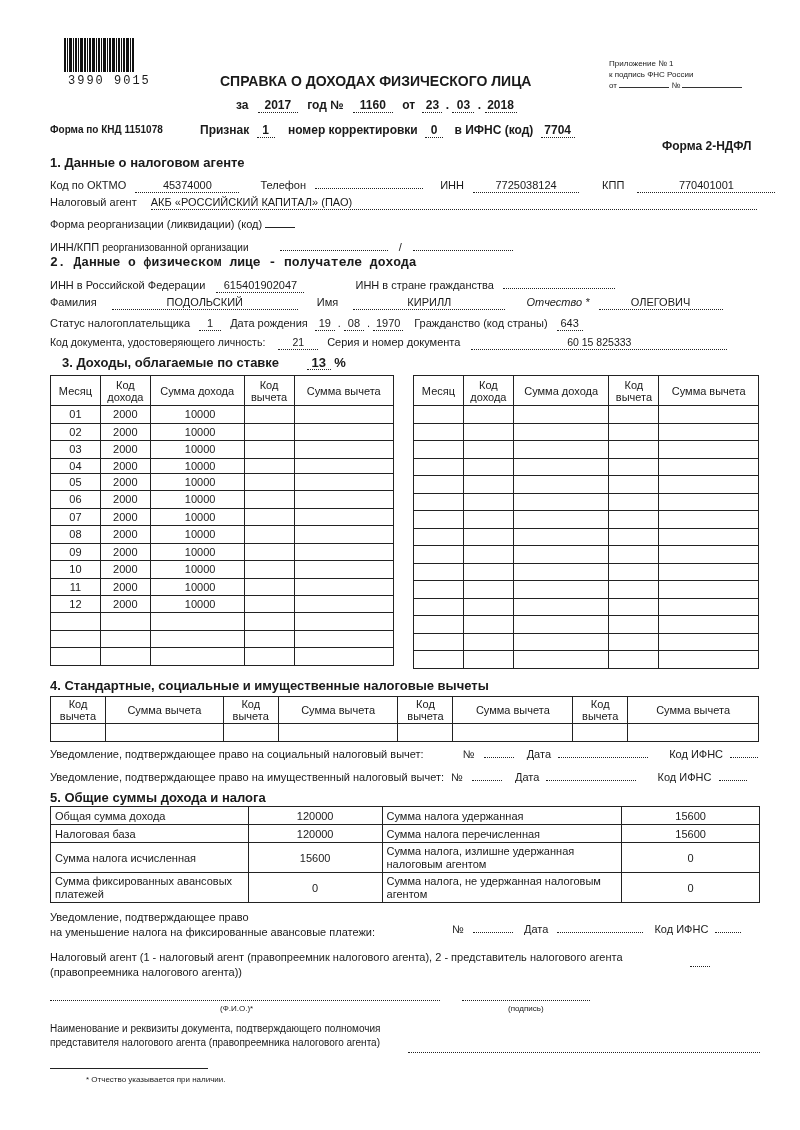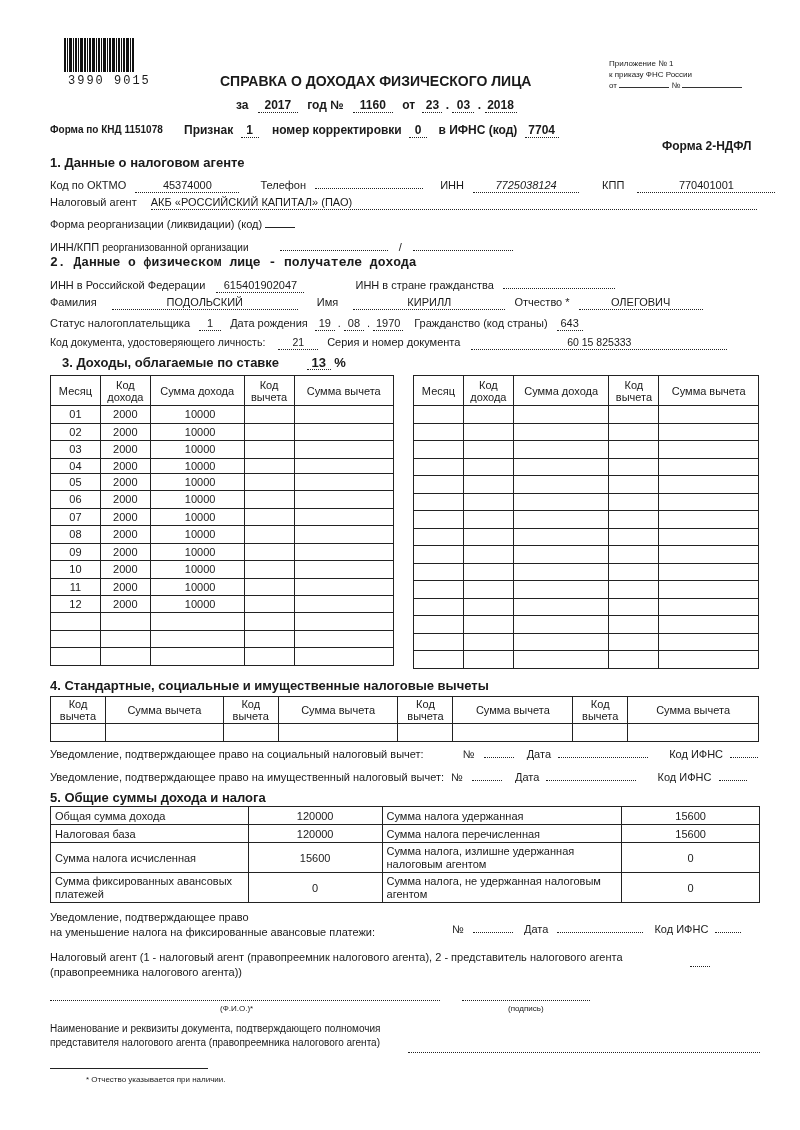--- a/index.html
+++ b/index.html
@@ -55,49 +55,49 @@
   <span>за</span>
   <span class="dot" style="width:40px;margin:0 6px;">2017</span>
   <span>год №</span>
   <span class="dot" style="width:40px;margin:0 6px;">1160</span>
   <span>от</span>
   <span class="dot" style="width:20px;margin-left:4px;">23</span> .
   <span class="dot" style="width:22px;">03</span> .
   <span class="dot" style="width:32px;">2018</span>
 </div>
 
-<div class="abs bold" style="left:184px;top:123px;font-size:12px;white-space:nowrap;">
+<div class="abs bold" style="left:200px;top:123px;font-size:12px;white-space:nowrap;">
   <span>Признак</span>
   <span class="dot" style="width:18px;margin:0 10px 0 4px;">1</span>
   <span>номер корректировки</span>
   <span class="dot" style="width:18px;margin:0 8px 0 4px;">0</span>
   <span>в ИФНС (код)</span>
   <span class="dot" style="width:34px;margin-left:4px;">7704</span>
 </div>
 
 <div class="abs" style="left:609px;top:58px;font-size:8px;line-height:11px;">
   <div>Приложение № 1</div>
-  <div>к приказу ФНС России</div>
+  <div>к подпись ФНС России</div>
   <div>
     <span>от</span>
     <span style="display:inline-block;width:50px;border-bottom:1px solid #333;"></span>
     <span>№</span>
     <span style="display:inline-block;width:60px;border-bottom:1px solid #333;"></span>
   </div>
 </div>
 <div class="abs bold" style="left:662px;top:139px;font-size:12px;">Форма 2-НДФЛ</div>
 
 <div class="abs sec" style="left:50px;top:155px;">1. Данные о налоговом агенте</div>
 <div class="abs" style="left:50px;top:176px;white-space:nowrap;">
   <span>Код по ОКТМО</span>
   <span class="dot" style="width:104px;margin-left:6px;">45374000</span>
   <span style="margin-left:18px;">Телефон</span>
   <span class="dot" style="width:108px;margin-left:6px;"></span>
   <span style="margin-left:14px;">ИНН</span>
-  <span class="dot" style="width:106px;margin-left:6px;font-style:italic;">7725038124</span>
+  <span class="dot" style="width:106px;margin-left:6px;">7725038124</span>
   <span style="margin-left:20px;">КПП</span>
   <span class="dot" style="width:138px;margin-left:10px;">770401001</span>
 </div>
 <div class="abs" style="left:50px;top:196px;white-space:nowrap;">
   <span>Налоговый агент</span>
   <span class="dot" style="width:606px;text-align:left;margin-left:11px;">АКБ «РОССИЙСКИЙ КАПИТАЛ» (ПАО)</span>
 </div>
 <div class="abs" style="left:50px;top:218px;white-space:nowrap;">
   <span>Форма реорганизации (ликвидации) (код)</span>
   <span style="display:inline-block;width:30px;border-bottom:1px solid #222;"></span>
@@ -115,21 +115,21 @@
   <span>ИНН в Российской Федерации</span>
   <span class="dot" style="width:88px;margin-left:8px;">615401902047</span>
   <span style="margin-left:48px;">ИНН в стране гражданства</span>
   <span class="dot" style="width:112px;margin-left:6px;"></span>
 </div>
 <div class="abs" style="left:50px;top:296px;white-space:nowrap;">
   <span>Фамилия</span>
   <span class="dot" style="width:186px;margin-left:12px;">ПОДОЛЬСКИЙ</span>
   <span style="margin-left:16px;">Имя</span>
   <span class="dot" style="width:152px;margin-left:12px;">КИРИЛЛ</span>
-  <span style="margin-left:6px;">Отчество *</span>
+  <span style="margin-left:18px;font-style:italic;">Отчество *</span>
   <span class="dot" style="width:124px;margin-left:6px;">ОЛЕГОВИЧ</span>
 </div>
 <div class="abs" style="left:50px;top:317px;white-space:nowrap;">
   <span>Статус налогоплательщика</span>
   <span class="dot" style="width:22px;margin:0 6px;">1</span>
   <span>Дата рождения</span>
   <span class="dot" style="width:20px;margin-left:4px;">19</span> .
   <span class="dot" style="width:20px;">08</span> .
   <span class="dot" style="width:30px;">1970</span>
   <span style="margin-left:8px;">Гражданство (код страны)</span>

